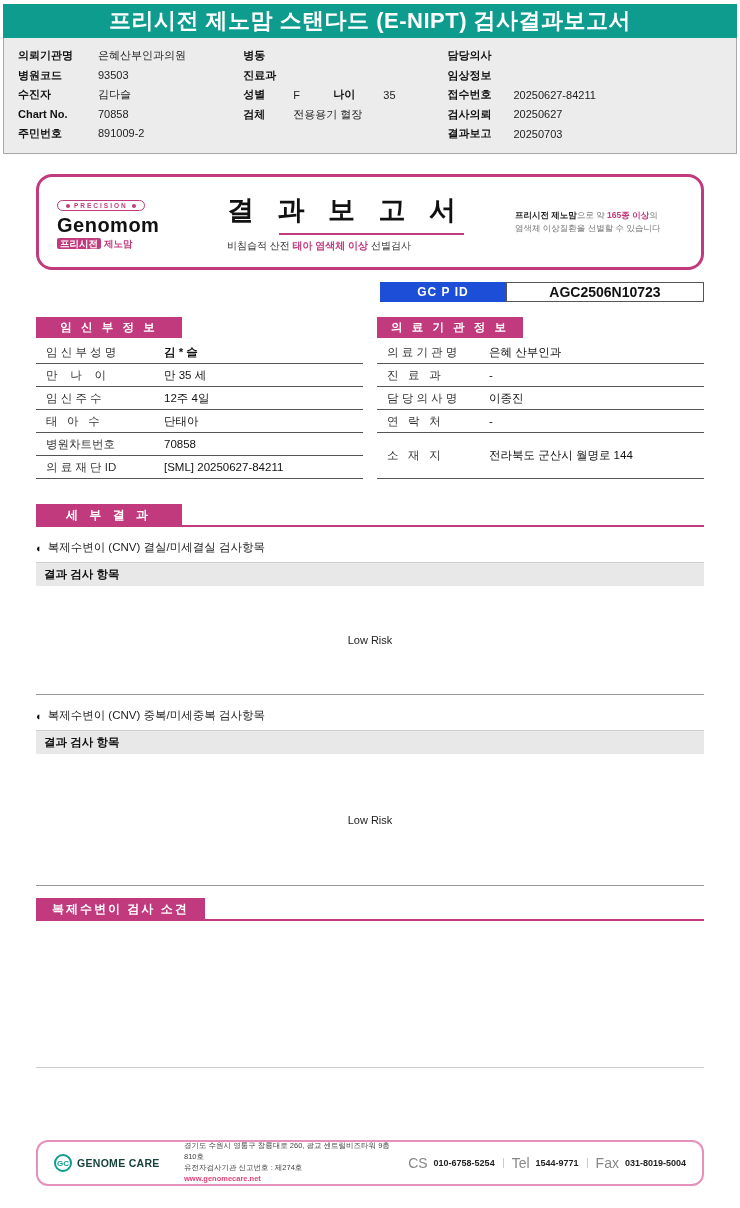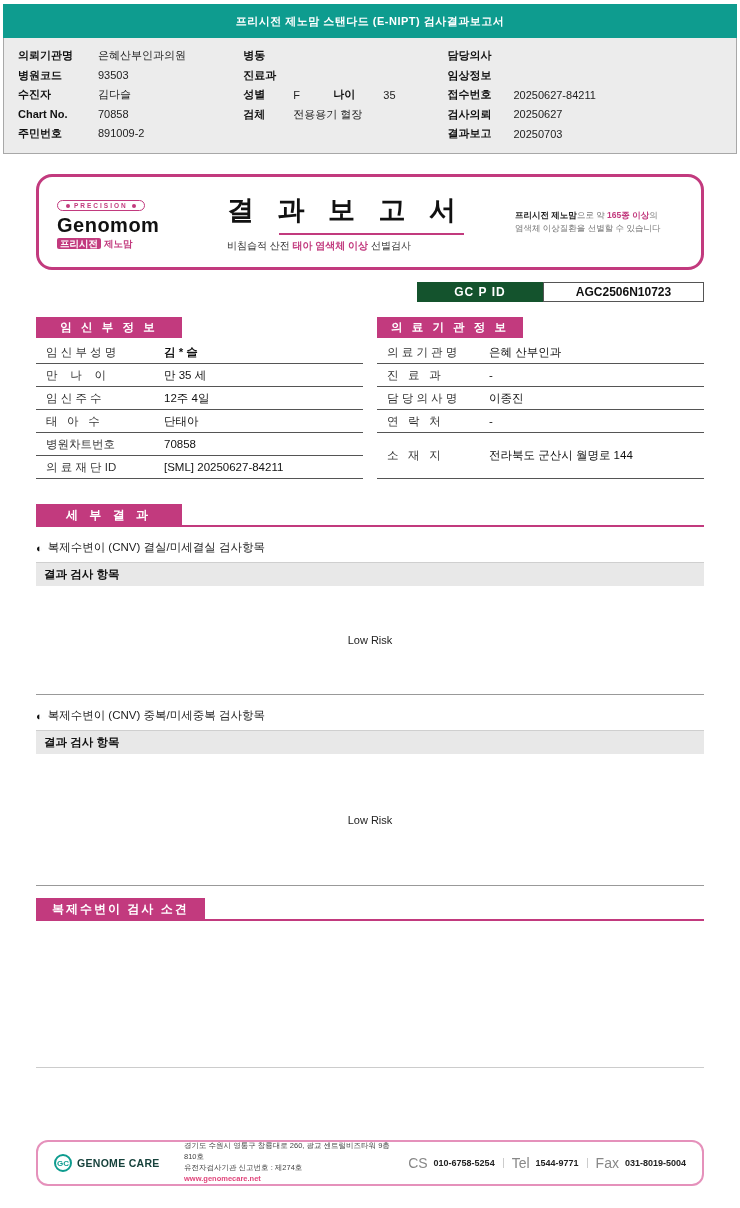--- a/index.html
+++ b/index.html
@@ -5,21 +5,21 @@
   html,body{margin:0;padding:0;}
   body{
     width:740px;height:1208px;position:relative;background:#fff;
     font-family:"Liberation Sans","DejaVu Sans",sans-serif;color:#222;
     overflow:hidden;
   }
   
   .titlebar{
     margin:4px 3px 0 3px;height:34px;background:#0e9c8f;color:#fff;
     display:flex;align-items:center;justify-content:center;
-    font-size:11px;font-weight:bold;letter-spacing:.5px;
+    font-size:22px;font-weight:bold;letter-spacing:.5px;
   }
   
   .patient-box{
     margin:0 3px;background:#ececec;border:1px solid #a8a8a8;border-top:none;
     padding:10px 14px 8px 14px;display:flex;font-size:11px;height:116px;box-sizing:border-box;
   }
   .ph-col{display:flex;flex-direction:column;}
   .ph-col1{width:32%;}
   .ph-col2{width:29%;}
   .ph-col3{width:39%;}
@@ -52,27 +52,27 @@
   .rpt-title{font-size:27px;font-weight:bold;color:#111;letter-spacing:8px;}
   .rpt-divider{width:185px;height:2px;background:#c23a7e;margin:5px auto 4px auto;}
   .rpt-subtitle{font-size:10px;color:#333;}
   .rpt-subtitle .accent{color:#c23a7e;font-weight:bold;}
   .note-block{width:168px;font-size:8.5px;color:#777;line-height:1.55;}
   .note-b{color:#222;font-weight:bold;}
   .note-accent{color:#c23a7e;font-weight:bold;}
   
   .gcpid{margin-top:12px;display:flex;justify-content:flex-end;height:20px;}
   .gcpid-label{
-    width:126px;background:#14532d;color:#fff;font-weight:bold;font-size:12px;
+    width:126px;background:#1d4ed8;color:#fff;font-weight:bold;font-size:12px;
     display:flex;align-items:center;justify-content:center;letter-spacing:1px;
   }
   .gcpid-value{
-    width:161px;border:1px solid #555;box-sizing:border-box;background:#fff;
+    width:198px;border:1px solid #555;box-sizing:border-box;background:#fff;
     display:flex;align-items:center;justify-content:center;
-    font-weight:bold;font-size:12px;color:#111;
+    font-weight:bold;font-size:14px;color:#111;
   }
   
   .tables{display:flex;gap:14px;margin-top:15px;}
   .tbl{flex:1;font-size:11.5px;}
   .tbl-head{
     width:146px;background:#c23a7e;color:#fff;font-weight:bold;
     text-align:center;letter-spacing:3px;padding:3px 0;margin-bottom:3px;font-size:11.5px;
   }
   .trow{display:flex;align-items:center;border-bottom:1px solid #555;min-height:22px;}
   .trow.tall{min-height:45px;}

